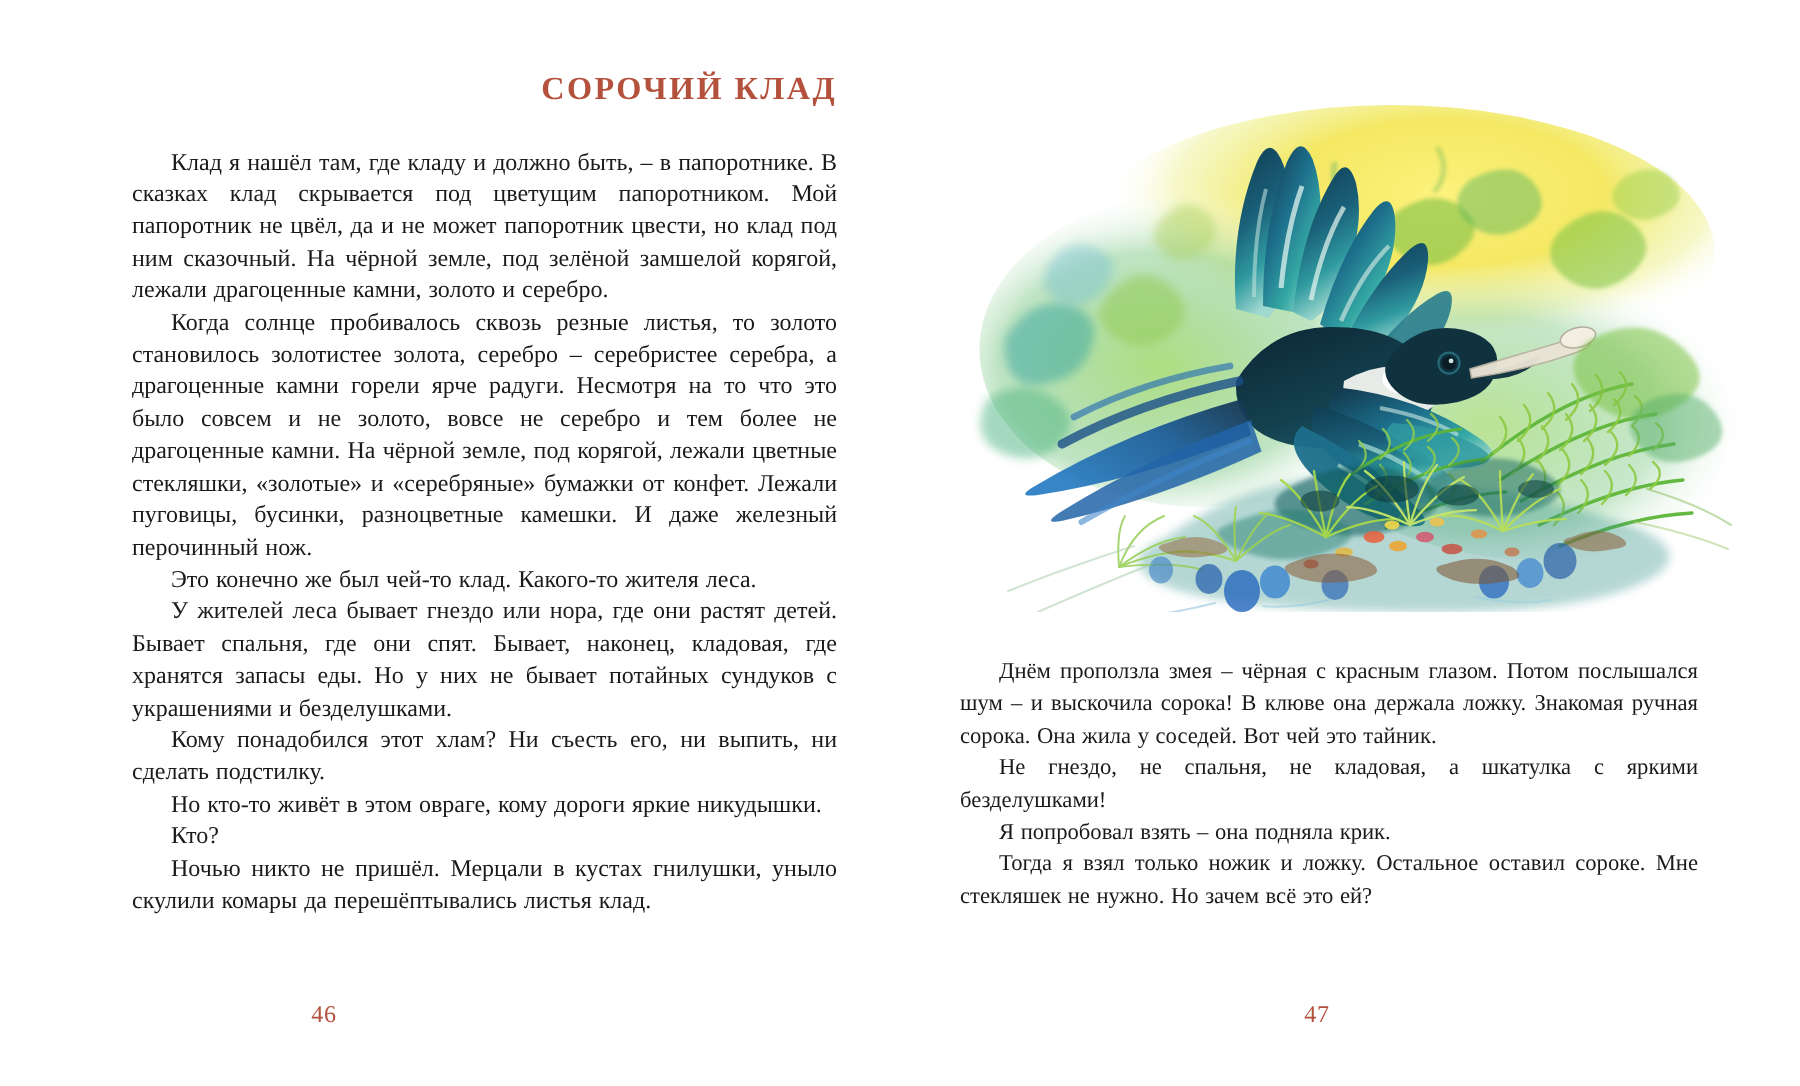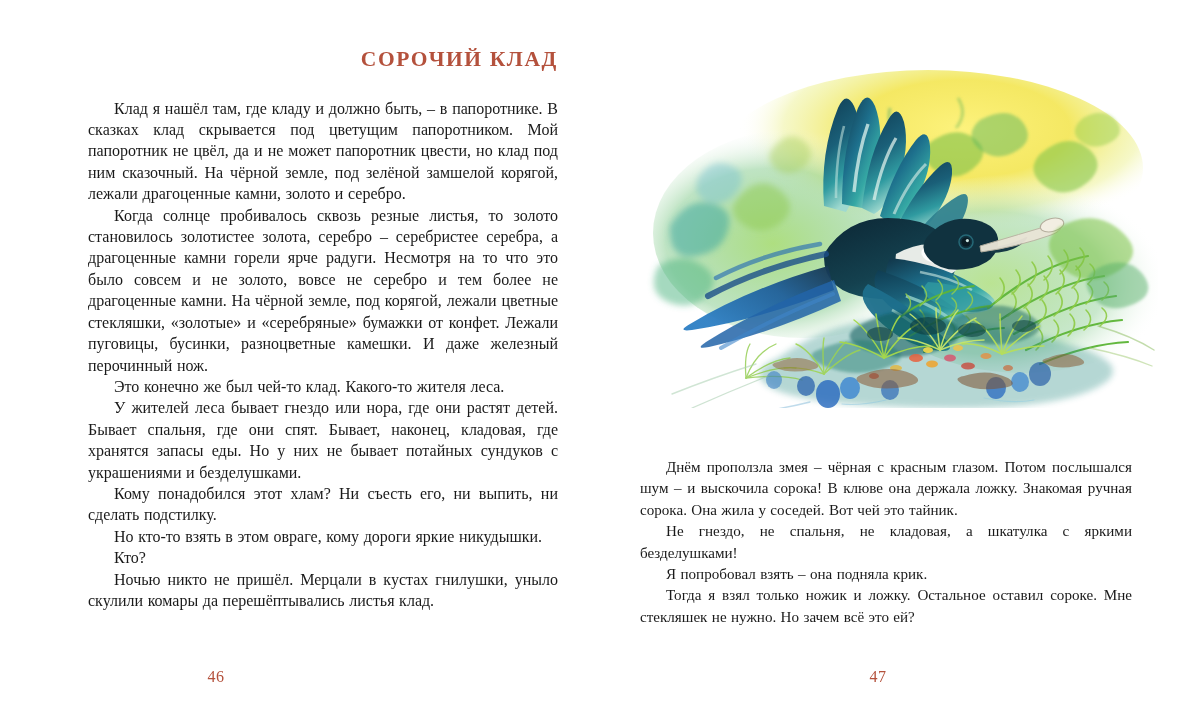--- a/index.html
+++ b/index.html
@@ -70,21 +70,20 @@
   .page-right .illo svg {
     display: block;
     width: 100%;
     height: 100%;
   }
   .page-right .content {
     position: absolute;
     left: 40px;
     top: 438px;
     width: 492px;
-    margin-top: 19px;
   }
   .page-right .body-text p {
     font-size: 15.1px;
     line-height: 21.4px;
   }
   
   .folio {
     position: absolute;
     bottom: 38px;
     width: 100%;
@@ -104,21 +103,21 @@
 
   <div class="page page-left">
     <div class="content">
       <h1 class="story-title">СОРОЧИЙ КЛАД</h1>
       <div class="body-text">
         <p>Клад я нашёл там, где кладу и должно быть, – в папоротнике. В сказках клад скрывается под цветущим папоротником. Мой папоротник не цвёл, да и не может папоротник цвести, но клад под ним сказочный. На чёрной земле, под зелёной замшелой корягой, лежали драгоценные камни, золото и серебро.</p>
         <p>Когда солнце пробивалось сквозь резные листья, то золото становилось золотистее золота, серебро – серебристее серебра, а драгоценные камни горели ярче радуги. Несмотря на то что это было совсем и не золото, вовсе не серебро и тем более не драгоценные камни. На чёрной земле, под корягой, лежали цветные стекляшки, «золотые» и «серебряные» бумажки от конфет. Лежали пуговицы, бусинки, разноцветные камешки. И даже железный перочинный нож.</p>
         <p class="last-line-left">Это конечно же был чей-то клад. Какого-то жителя леса.</p>
         <p class="last-line-left">У жителей леса бывает гнездо или нора, где они растят детей. Бывает спальня, где они спят. Бывает, наконец, кладовая, где хранятся запасы еды. Но у них не бывает потайных сундуков с украшениями и безделушками.</p>
         <p class="last-line-left">Кому понадобился этот хлам? Ни съесть его, ни выпить, ни сделать подстилку.</p>
-        <p class="last-line-left">Но кто-то взять в этом овраге, кому дороги яркие никудышки.</p>
+        <p class="last-line-left">Но кто-то живёт в этом овраге, кому дороги яркие никудышки.</p>
         <p class="last-line-left">Кто?</p>
         <p class="last-line-left">Ночью никто не пришёл. Мерцали в кустах гнилушки, уныло скулили комары да перешёптывались листья клад.</p>
       </div>
     </div>
     <div class="folio">46</div>
   </div>
 
   <div class="page page-right">
 
     <div class="illo">

